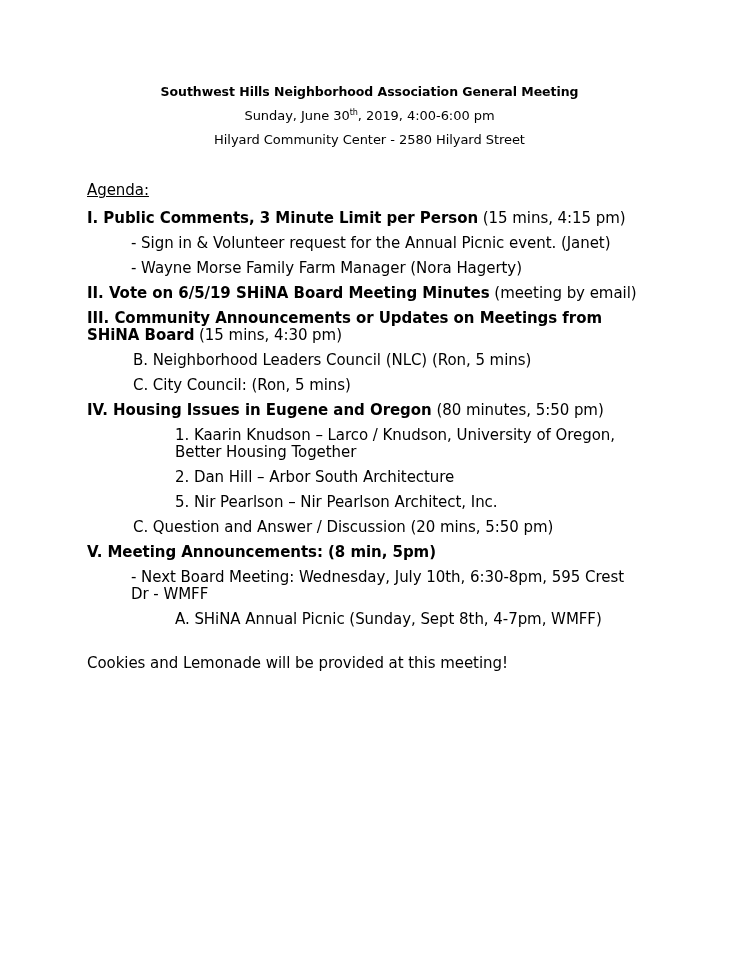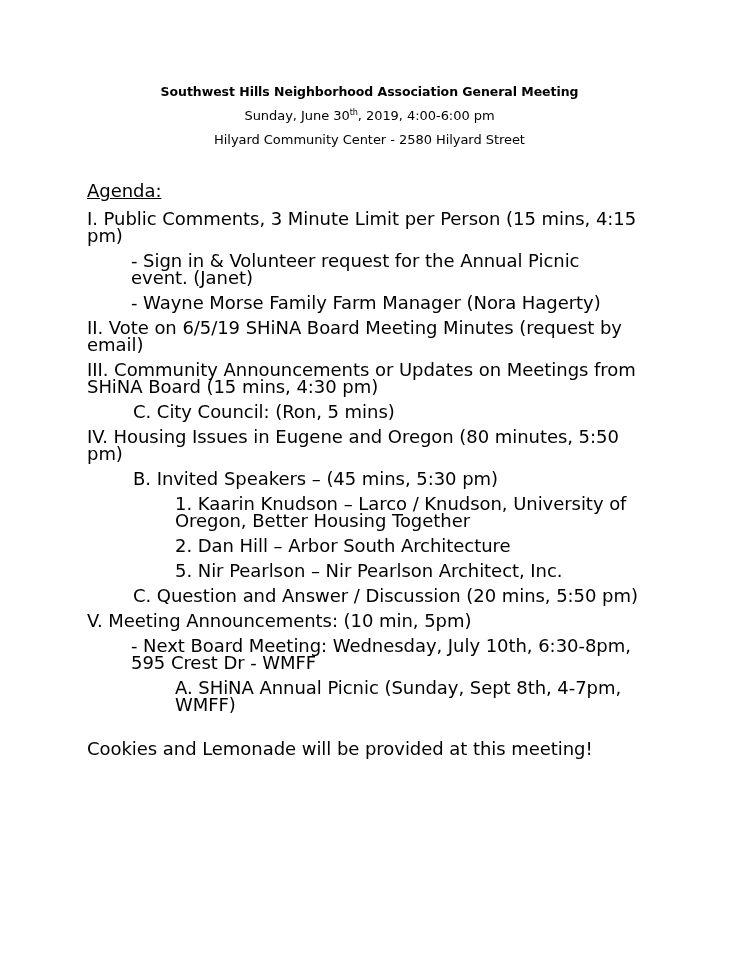--- a/index.html
+++ b/index.html
@@ -39,34 +39,34 @@
   }
 
   
   .content {
     margin-top: 30px;
     padding-left: 87px;
     padding-right: 100px;
   }
 
   .para {
-    font-size: 18px;
+    font-size: 15px;
     line-height: 17px;
     margin: 0 0 8px 0;
     letter-spacing: -0.05px;
   }
 
   .agenda-label {
     margin-bottom: 11px;
   }
   .agenda-label .u {
     text-decoration: underline;
   }
 
-  .bold { font-weight: normal; }
+  .bold { font-weight: bold; }
 
   
   .lvl-0 { margin-left: 0; }
   .lvl-dash { margin-left: 44px; }
   .lvl-letter { margin-left: 46px; }
   .lvl-number { margin-left: 88px; }
 
   .spacer { height: 19px; }
 
   sup {
@@ -89,42 +89,42 @@
   <div class="content">
 
     <p class="para agenda-label lvl-0"><span class="u">Agenda:</span></p>
 
     <p class="para lvl-0"><span class="bold">I. Public Comments, 3 Minute Limit per Person</span><span> (15 mins, 4:15 pm)</span></p>
 
     <p class="para lvl-dash">- Sign in &amp; Volunteer request for the Annual Picnic event. (Janet)</p>
 
     <p class="para lvl-dash">- Wayne Morse Family Farm Manager (Nora Hagerty)</p>
 
-    <p class="para lvl-0"><span class="bold">II. Vote on 6/5/19 SHiNA Board Meeting Minutes</span><span> (request by email)</span></p>
+    <p class="para lvl-0"><span class="bold">II. Vote on 6/5/19 SHiNA Board Meeting Minutes</span><span> (meeting by email)</span></p>
 
     <p class="para lvl-0"><span class="bold">III. Community Announcements or Updates on Meetings from SHiNA Board</span><span> (15 mins, 4:30 pm)</span></p>
 
 
+    <p class="para lvl-letter">B. Neighborhood Leaders Council (NLC) (Ron, 5 mins)</p>
 
     <p class="para lvl-letter">C. City Council: (Ron, 5 mins)</p>
 
     <p class="para lvl-0"><span class="bold">IV. Housing Issues in Eugene and Oregon</span><span> (80 minutes, 5:50 pm)</span></p>
 
 
-    <p class="para lvl-letter">B. Invited Speakers – (45 mins, 5:30 pm)</p>
 
     <p class="para lvl-number">1. Kaarin Knudson – Larco / Knudson, University of Oregon, Better Housing Together</p>
 
     <p class="para lvl-number">2. Dan Hill – Arbor South Architecture</p>
 
     <p class="para lvl-number">5. Nir Pearlson – Nir Pearlson Architect, Inc.</p>
 
     <p class="para lvl-letter">C. Question and Answer / Discussion (20 mins, 5:50 pm)</p>
 
-    <p class="para lvl-0 bold">V. Meeting Announcements: (10 min, 5pm)</p>
+    <p class="para lvl-0 bold">V. Meeting Announcements: (8 min, 5pm)</p>
 
     <p class="para lvl-dash">- Next Board Meeting: Wednesday, July 10th, 6:30-8pm, 595 Crest Dr - WMFF</p>
 
 
     <p class="para lvl-number">A. SHiNA Annual Picnic (Sunday, Sept 8th, 4-7pm, WMFF)</p>
 
     <div class="spacer"></div>
 
     <p class="para lvl-0">Cookies and Lemonade will be provided at this meeting!</p>
 

